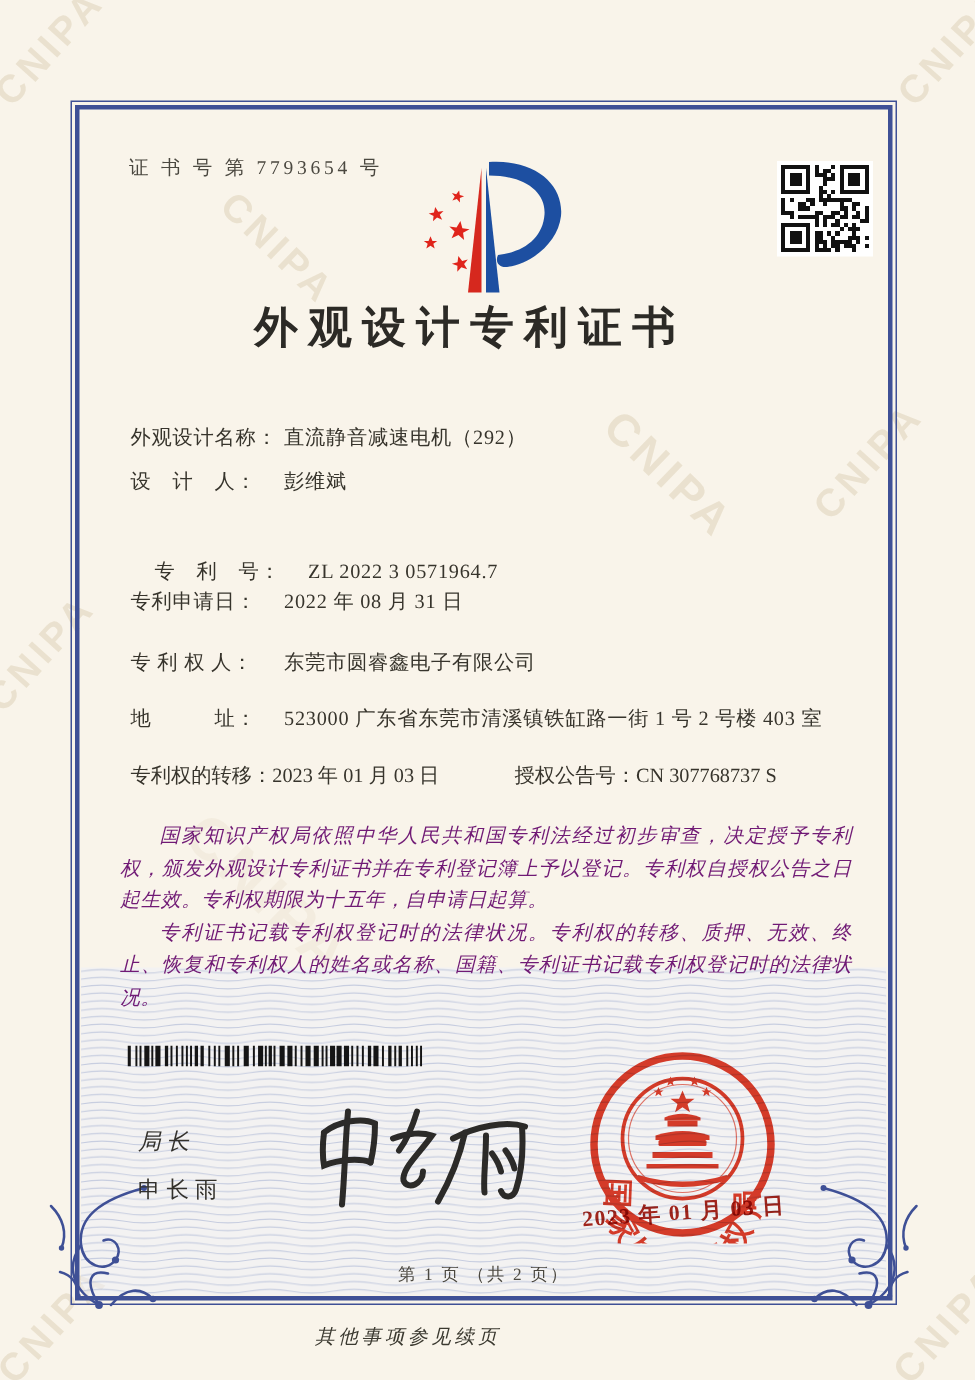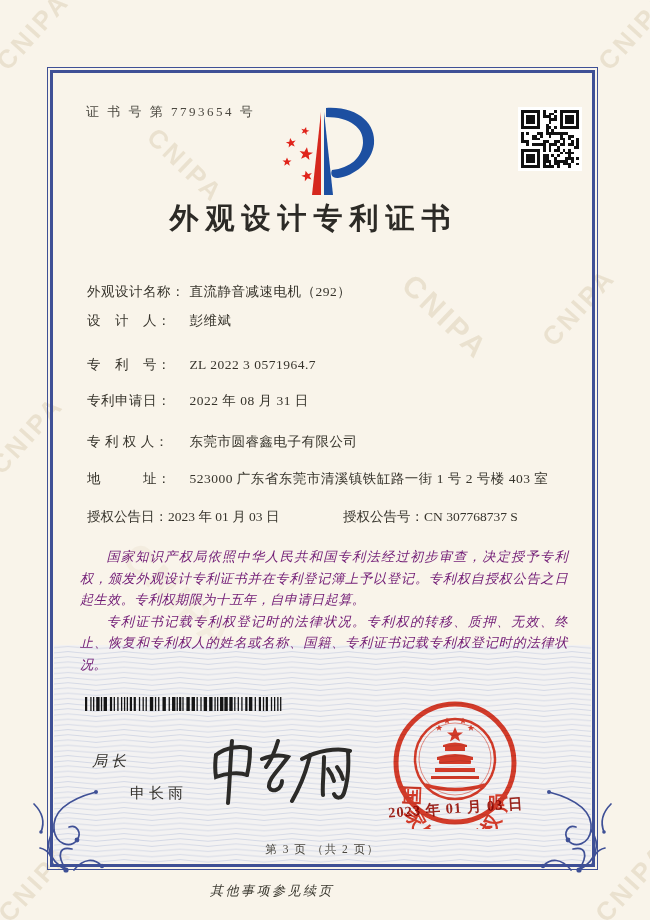--- a/index.html
+++ b/index.html
@@ -42,21 +42,21 @@
   
   .paras{
     position:absolute;left:80px;top:546px;width:488px;
     font-size:13.2px;line-height:21.5px;font-style:italic;
     color:#701a75;text-align:justify;letter-spacing:.4px;
   }
   .paras p{text-indent:2em;}
   
   .barcode{position:absolute;left:85px;top:697px;width:198px;height:14px;}
   .director-title{position:absolute;left:92px;top:752px;font-size:15px;letter-spacing:4px;color:#33312c;font-style:italic;}
-  .director-name{position:absolute;left:92px;top:784px;font-size:15px;letter-spacing:4px;color:#33312c;margin-left:38px;}
+  .director-name{position:absolute;left:92px;top:784px;font-size:15px;letter-spacing:4px;color:#33312c;}
   .signature{position:absolute;left:202px;top:729px;width:150px;height:85px;}
   .seal{position:absolute;left:389px;top:697px;width:132px;height:132px;opacity:.93;mix-blend-mode:multiply;}
   .seal-date{
     position:absolute;left:388px;top:798px;width:160px;font-size:14.5px;font-weight:bold;
     color:#a8261d;letter-spacing:1px;transform:rotate(-4deg);mix-blend-mode:multiply;white-space:nowrap;
   }
   .page-no{position:absolute;left:50px;top:842px;width:545px;text-align:center;font-size:11.5px;letter-spacing:1.5px;color:#4b4840;}
   .footer-note{position:absolute;left:0;top:882px;width:544px;text-align:center;font-size:13px;font-style:italic;letter-spacing:2.5px;color:#3b3930;}
   .ornament{position:absolute;width:82px;height:88px;}
   .orn-left{left:26px;top:788px;}
@@ -282,38 +282,38 @@
 <div class="title">外观设计专利证书</div>
 
 <div class="row" style="top:271px;margin-top:12px;">
   <span class="flabel">外观设计名称：</span>
   <span class="fvalue">直流静音减速电机（292）</span>
 </div>
 <div class="row" style="top:312px;">
   <span class="flabel">设　计　人：</span>
   <span class="fvalue">彭维斌</span>
 </div>
-<div class="row" style="top:356px;">
+<div class="row" style="top:372px;margin-left:16px;">
   <span class="flabel">专　利　号：</span>
   <span class="fvalue">ZL 2022 3 0571964.7</span>
 </div>
 <div class="row" style="top:392px;">
   <span class="flabel">专利申请日：</span>
   <span class="fvalue">2022 年 08 月 31 日</span>
 </div>
 <div class="row" style="top:433px;">
   <span class="flabel">专 利 权 人：</span>
   <span class="fvalue">东莞市圆睿鑫电子有限公司</span>
 </div>
 <div class="row" style="top:470px;">
   <span class="flabel">地　　　址：</span>
   <span class="fvalue">523000 广东省东莞市清溪镇铁缸路一街 1 号 2 号楼 403 室</span>
 </div>
 <div class="row" style="top:508px;">
-  <span>授权公告日：</span><span>2023 年 01 月 03 日</span>
+  <span>专利权的转移：</span><span>2023 年 01 月 03 日</span>
   <span class="grant-pair2">
     <span>授权公告号：</span><span>CN 307768737 S</span>
   </span>
 </div>
 
 <div class="paras">
   <p>国家知识产权局依照中华人民共和国专利法经过初步审查，决定授予专利权，颁发外观设计专利证书并在专利登记簿上予以登记。专利权自授权公告之日起生效。专利权期限为十五年，自申请日起算。</p>
   <p>专利证书记载专利权登记时的法律状况。专利权的转移、质押、无效、终止、恢复和专利权人的姓名或名称、国籍、专利证书记载专利权登记时的法律状况。</p>
 </div>
 
@@ -415,14 +415,14 @@
       <path d="M48,60 Q66,54 84,60 L84,63 L48,63 Z"></path>
       <rect x="50" y="63" width="32" height="4" rx="1"></rect>
       <rect x="46" y="71" width="40" height="4"></rect>
       <rect x="42" y="79" width="48" height="3"></rect>
     </g>
     <path d="M36,88 Q66,97 96,88" fill="none" stroke-width="3.5"></path>
   </g>
 </svg>
 <div class="seal-date">2023 年 01 月 03 日</div>
 
-<div class="page-no">第 3 页 （共 2 页）</div>
+<div class="page-no">第 1 页 （共 2 页）</div>
 <div class="footer-note">其他事项参见续页</div>
 
 </body></html>

